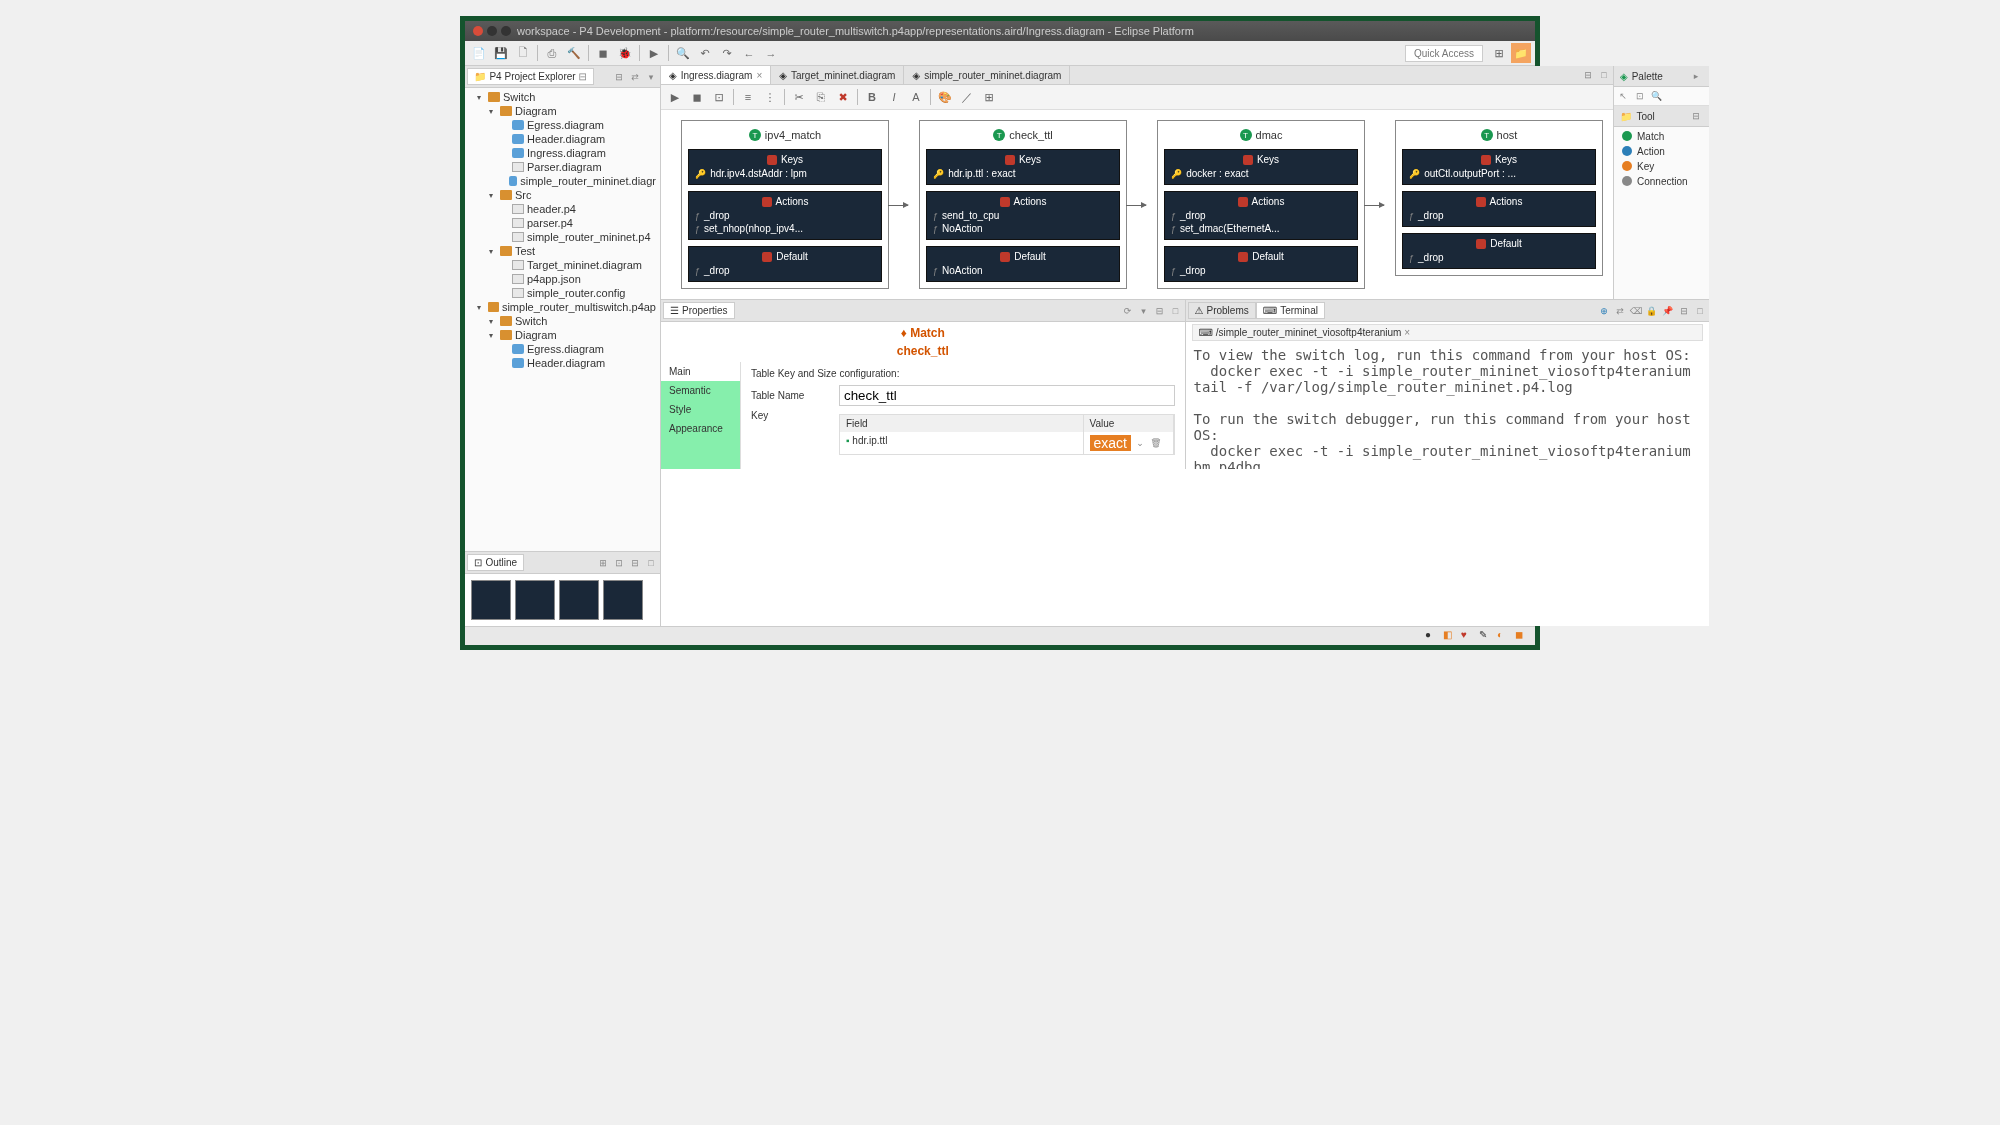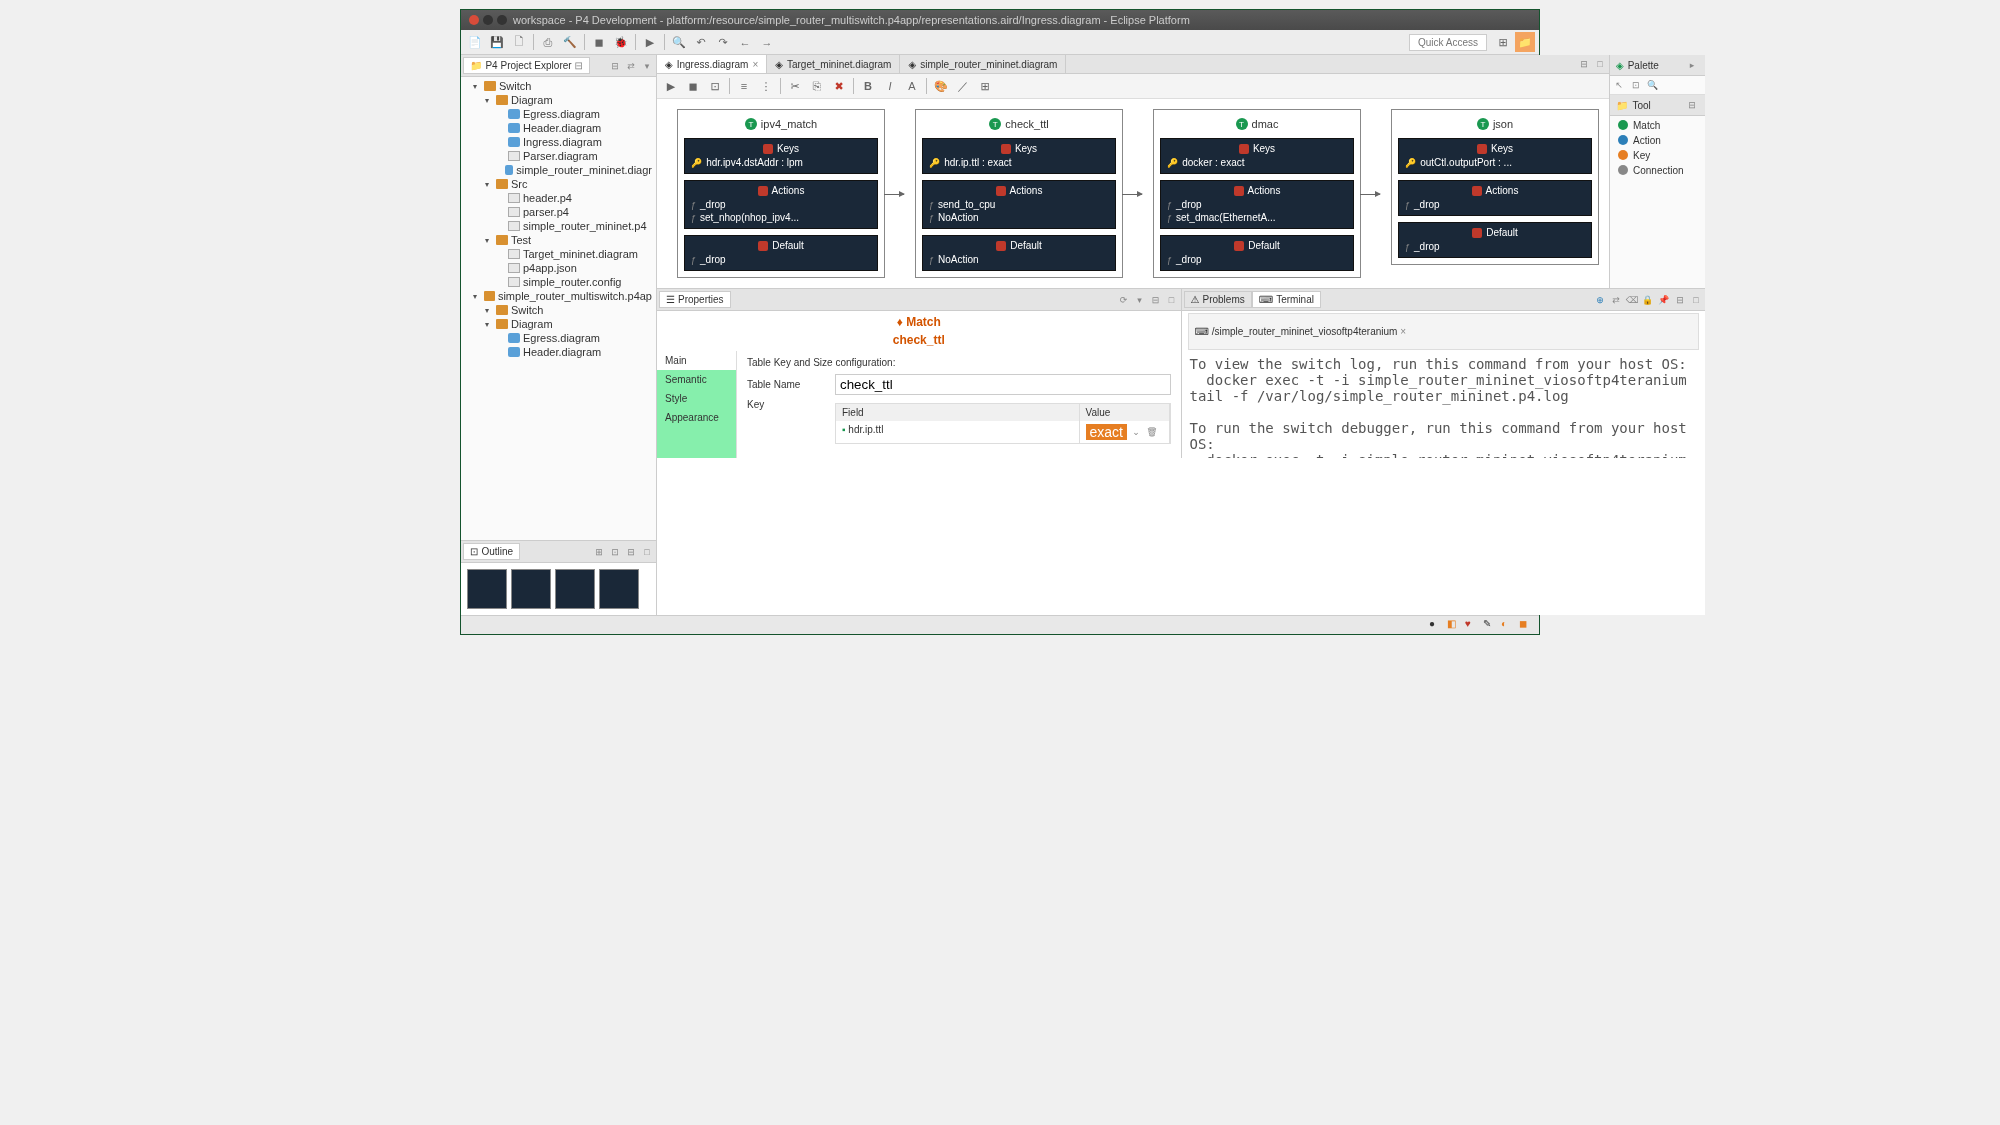--- a/index.html
+++ b/index.html
@@ -1,17 +1,17 @@
 <!DOCTYPE html>
 <html><head>
 <meta charset="utf-8">
 <style>
 * { box-sizing: border-box; margin: 0; padding: 0; font-family: Arial, sans-serif; }
 body { background: #f0f0f0; font-size: 11px; color: #333; }
-.window { width: 1080px; margin: 9px auto; background: #e8e8e8; border: 1px solid #14532d; }
+.window { width: 1080px; margin: 16px auto; background: #e8e8e8; border: 5px solid #14532d; }
 .titlebar { background: linear-gradient(#5a5a5a, #4a4a4a); color: #ccc; padding: 4px 8px; display: flex; align-items: center; gap: 6px; font-size: 11px; }
 .traffic-lights { display: flex; gap: 4px; }
 .tl-red, .tl-yellow, .tl-green { width: 10px; height: 10px; border-radius: 50%; }
 .tl-red { background: #d84c3a; }
 .tl-yellow { background: #333; }
 .tl-green { background: #333; }
 .main-toolbar { background: #ededed; border-bottom: 1px solid #ccc; padding: 2px 4px; display: flex; align-items: center; gap: 2px; }
 .tb-btn { width: 20px; height: 20px; display: inline-flex; align-items: center; justify-content: center; border: 1px solid transparent; background: transparent; cursor: pointer; font-size: 11px; color: #666; }
 .tb-sep { width: 1px; height: 16px; background: #bbb; margin: 0 2px; }
 .quick-access { margin-left: auto; padding: 2px 8px; border: 1px solid #ccc; background: #fff; font-size: 10px; color: #777; }
@@ -76,21 +76,21 @@
 .key-table { border: 1px solid #ddd; margin-top: 4px; }
 .key-table-header { display: flex; background: #f0f0f0; font-size: 10px; }
 .key-table-header > div { padding: 3px 6px; border-right: 1px solid #ddd; }
 .key-table-row { display: flex; font-size: 10px; }
 .key-table-row > div { padding: 3px 6px; border-right: 1px solid #ddd; }
 .col-field { flex: 1; }
 .col-value { width: 90px; display: flex; align-items: center; gap: 2px; }
 .val-badge { background: #e67e22; color: #fff; padding: 0 4px; font-size: 14px; }
 .terminal-panel { flex: 1; background: #fff; display: flex; flex-direction: column; }
 .terminal-content { flex: 1; padding: 4px 8px; font-family: monospace; font-size: 14px; color: #555; white-space: pre-wrap; overflow: auto; }
-.term-session { padding: 12px 6px; background: #f4f4f4; border: 1px solid #ddd; font-size: 10px; margin: 2px 6px; display: inline-block; }
+.term-session { padding: 2px 6px; background: #f4f4f4; border: 1px solid #ddd; font-size: 10px; margin: 2px 6px; display: inline-block; }
 .statusbar { background: #e8e8e8; border-top: 1px solid #ccc; padding: 2px 6px; display: flex; justify-content: flex-end; gap: 4px; font-size: 10px; }
 .status-icon { width: 14px; height: 14px; display: inline-block; }
 </style>
 </head>
 <body>
 
 <div class="window">
 
   <div class="titlebar">
     <div class="traffic-lights">
@@ -433,21 +433,21 @@
                     <div class="section-item">
                       <span class="action-icon">ƒ</span>
                       <span>_drop</span>
                     </div>
                   </div>
                   <div class="arrow-right"></div>
                 </div>
                 <div class="diagram-node">
                   <div class="node-title">
                     <span class="node-title-badge">T</span>
-                    <span>json</span>
+                    <span>host</span>
                   </div>
                   <div class="node-section">
                     <div class="section-header">
                       <span class="section-badge badge-keys"></span>
                       <span>Keys</span>
                     </div>
                     <div class="section-item">
                       <span class="key-icon">🔑</span>
                       <span>outCtl.outputPort : ...</span>
                     </div>

